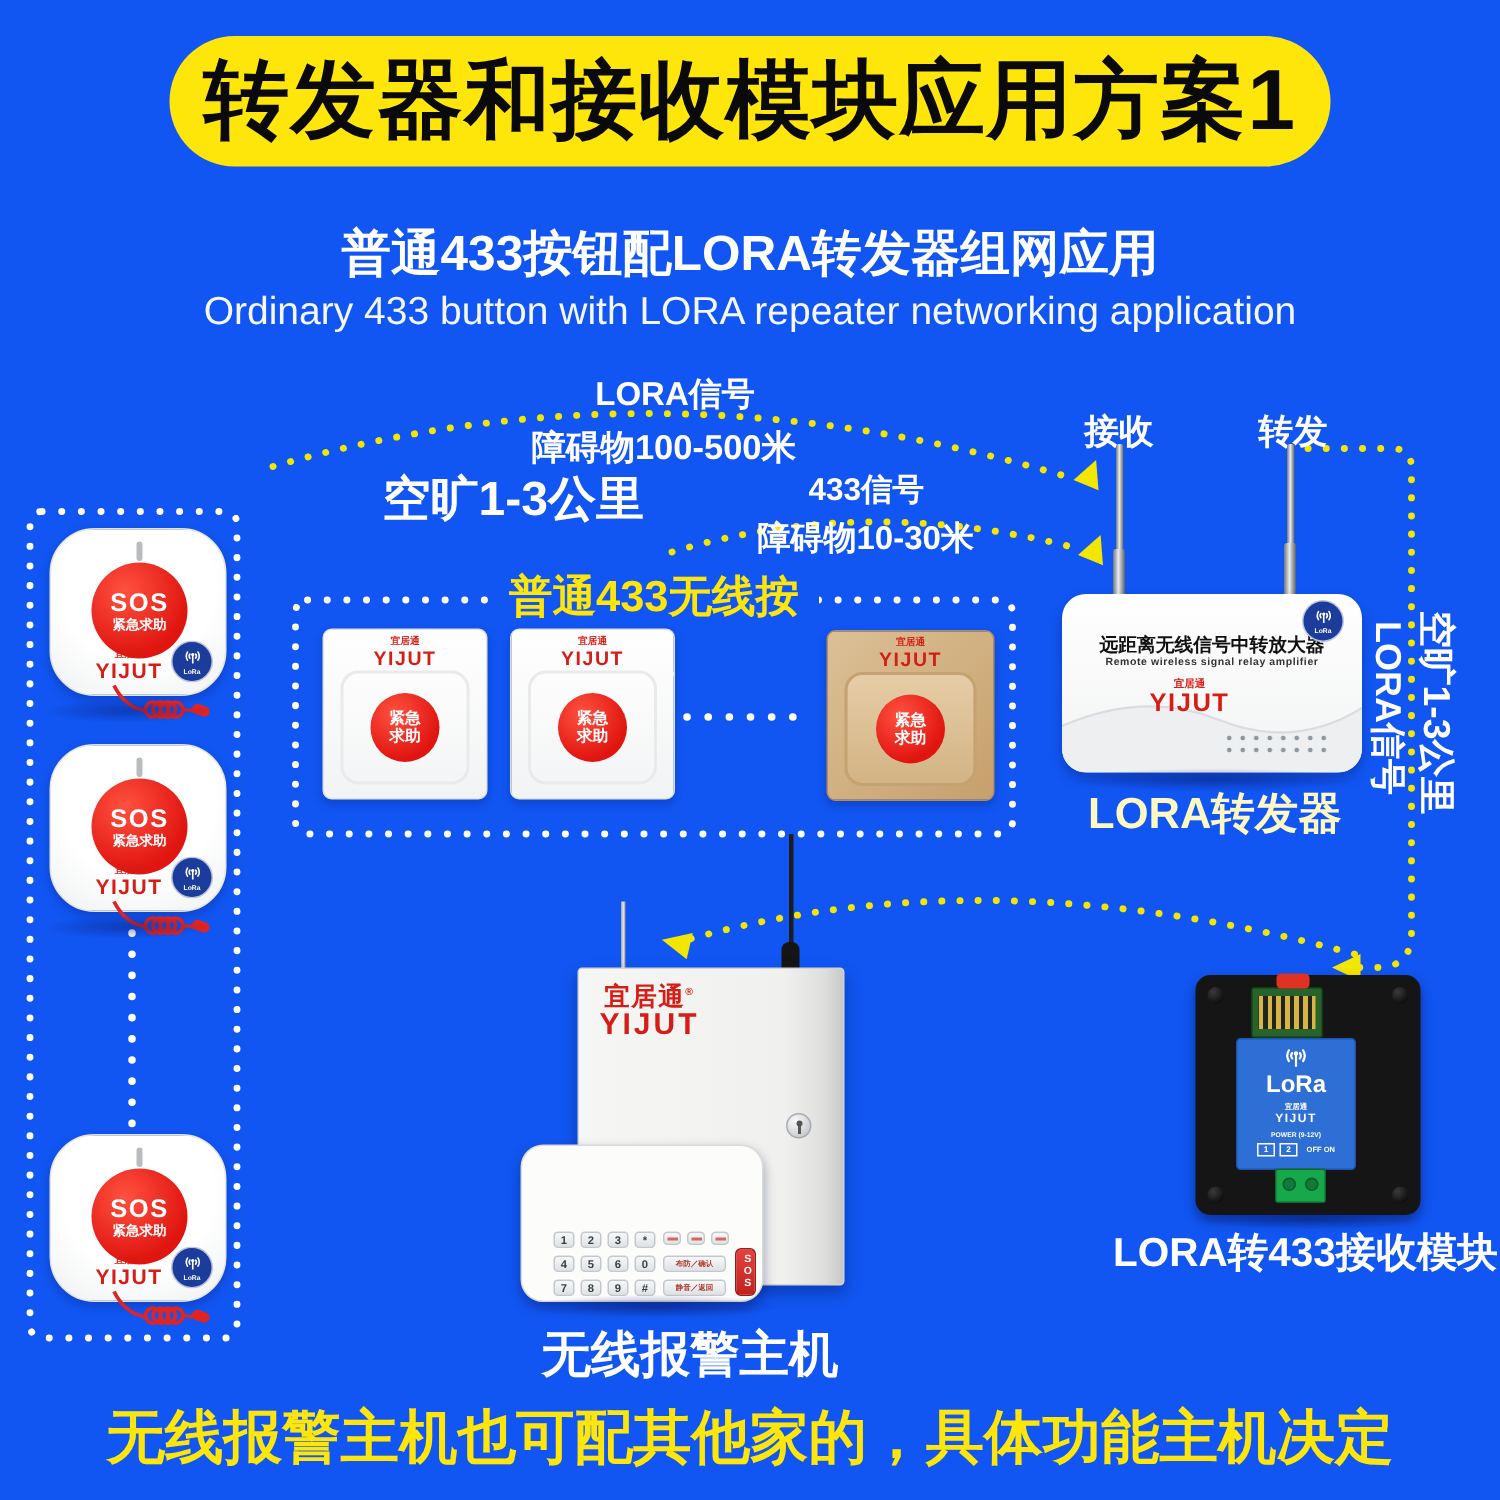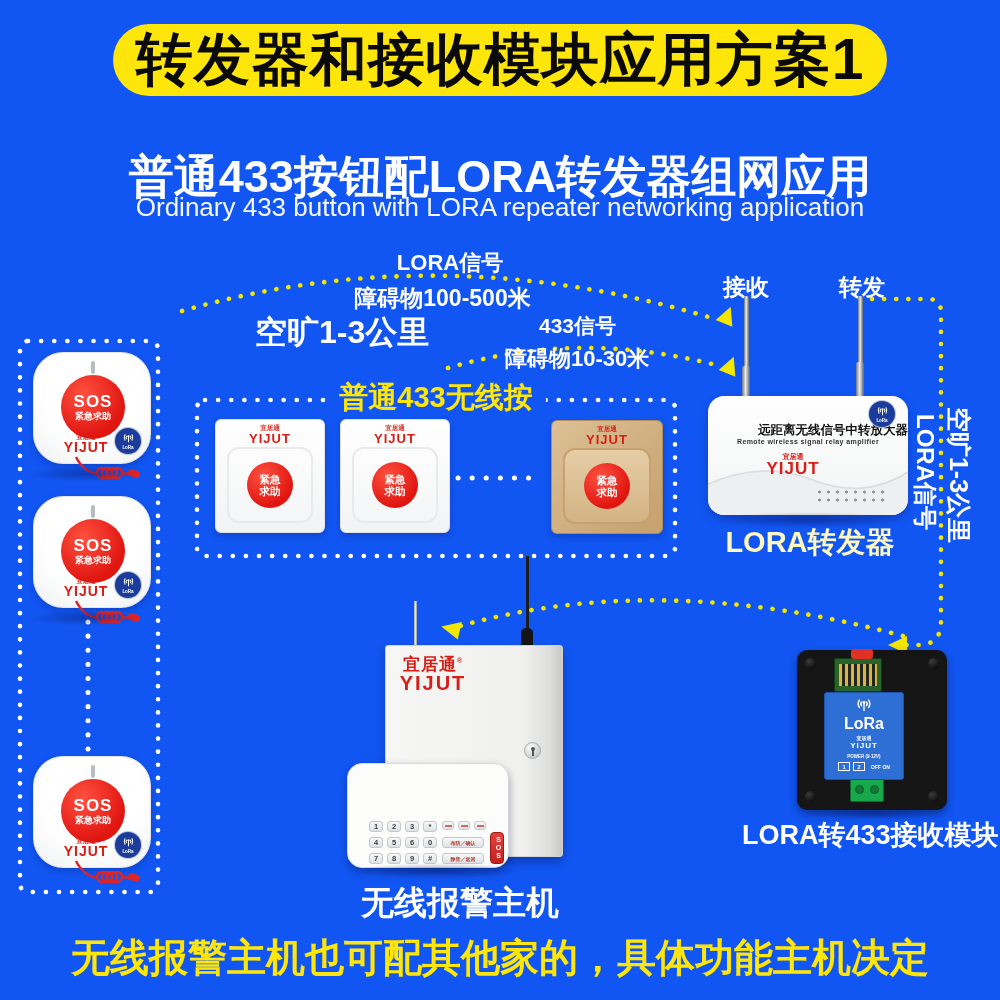--- a/index.html
+++ b/index.html
@@ -1,24 +1,24 @@
 <!DOCTYPE html>
 <html><head>
 <meta charset="utf-8">
 <style>
   html,body{margin:0;padding:0;background:#0d47d6;}
   *{box-sizing:border-box;font-family:"Liberation Sans","DejaVu Sans",sans-serif;}
   #stage{position:relative;width:1000px;height:1000px;background:#1156F2;overflow:hidden;margin:0 auto;}
   .abs{position:absolute;}
   .ctr{text-align:center;}
   
-  .banner{left:113px;top:24px;width:774px;height:72px;background:#FFE60A;border-radius:46px;
+  .banner{left:113px;top:24px;width:774px;height:87px;background:#FFE60A;border-radius:46px;
           display:flex;align-items:center;justify-content:center;}
   .banner-text{font-size:57px;font-weight:900;color:#0a0a0a;letter-spacing:1px;white-space:nowrap;}
-  .sub-cn{left:0;top:147px;width:1000px;font-size:45px;font-weight:800;color:#fff;}
+  .sub-cn{left:0;top:147px;width:1000px;font-size:33px;font-weight:800;color:#fff;}
   .sub-en{left:0;top:192px;width:1000px;font-size:26px;font-weight:400;color:#f4f7ff;}
   
   .lbl-yellow{color:#FFE60A;font-weight:800;}
   .lora-btn-label{left:18px;top:296px;width:144px;font-size:29px;}
   .box2-title{left:326px;top:378px;width:220px;font-size:29px;background:#1156F2;padding:0 6px;}
   .sig{color:#ffffff;font-weight:800;white-space:nowrap;}
   .arc1-top{left:380px;top:248px;width:140px;font-size:22px;}
   .arc1-bot{left:350px;top:283px;width:185px;font-size:23px;}
   .open-rng{left:255px;top:311px;width:160px;font-size:32px;}
   .arc2-top{left:535px;top:312px;width:85px;font-size:21px;}
@@ -63,21 +63,21 @@
   .plate-circle{position:absolute;left:50%;top:50%;transform:translate(-50%,-50%);width:46px;height:46px;border-radius:50%;
                 background:radial-gradient(circle at 35% 30%,#ff5140,#e01510 70%);
                 display:flex;flex-direction:column;align-items:center;justify-content:center;color:#fff;}
   .plate-circle span{font-size:10.5px;font-weight:800;line-height:12px;}
   .plate.gold{background:linear-gradient(135deg,#dcc096,#c6a06c);border-color:#b08c58;}
   .plate.gold .plate-panel{background:linear-gradient(#e6cda6,#d3b384);border-color:#c5a271;}
   
   .antenna{background:linear-gradient(90deg,#6f767c,#e8ecef 45%,#596066);border-radius:2px;}
   .rep-body{left:708px;top:396px;width:200px;height:119px;border-radius:16px;
             background:linear-gradient(#ffffff,#f2f3f4);box-shadow:0 4px 8px rgba(10,20,90,.3);overflow:hidden;}
-  .rep-title{left:0;top:26px;width:100%;font-size:12.5px;font-weight:800;color:#111;text-align:right;}
+  .rep-title{left:0;top:26px;width:100%;font-size:12.5px;font-weight:800;color:#111;}
   .rep-en{left:0;top:42px;width:100%;font-size:7px;font-weight:700;color:#333;letter-spacing:.4px;}
   .rep-brand{left:40px;top:57px;width:90px;text-align:center;line-height:1;}
   .rep-brand .b1{font-size:7px;font-weight:700;display:block;}
   .rep-brand .b2{font-size:17px;font-weight:800;letter-spacing:1px;display:block;}
   .rep-badge-pos{left:160px;top:4px;}
   .grille{left:107px;top:92px;width:74px;height:17px;
           background-image:radial-gradient(circle,#8f979e 1.3px,rgba(0,0,0,0) 1.8px);background-size:9px 8px;}
   
   .mod-body{left:797px;top:650px;width:150px;height:160px;background:#151515;border-radius:10px;
             box-shadow:0 4px 8px rgba(5,10,60,.45);}

